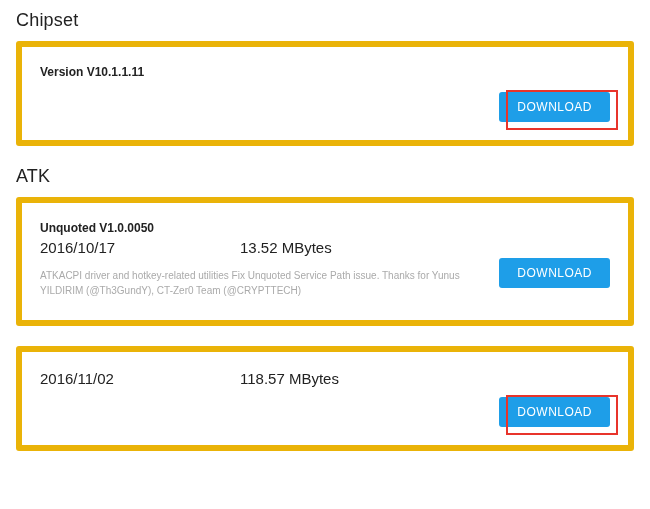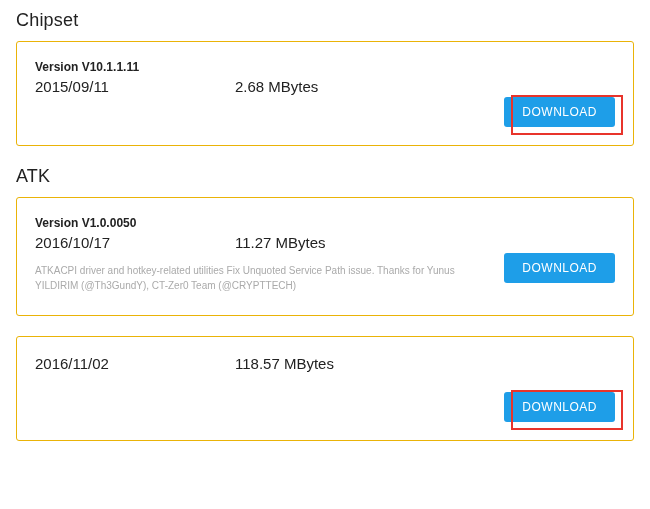--- a/index.html
+++ b/index.html
@@ -12,21 +12,21 @@
     }
     .section { margin-bottom: 20px; }
     .section-title {
       font-size: 18px;
       font-weight: 400;
       color: #222;
       margin-bottom: 10px;
       letter-spacing: 0.2px;
     }
     .card {
-      border: 1px solid #eab308;
+      border: 6px solid #eab308;
       border-radius: 3px;
       padding: 18px 18px 22px 18px;
       position: relative;
       min-height: 105px;
     }
     .version-label {
       font-size: 12px;
       font-weight: 700;
       color: #222;
       margin-bottom: 4px;
@@ -74,36 +74,32 @@
       pointer-events: none;
     }
   </style>
 </head>
 <body>
 
 <div class="section">
   <div class="section-title">Chipset</div>
   <div class="card">
     <div class="version-label">Version V10.1.1.11</div>
-    <div class="row">
-      <div class="date">2015/09/11</div>
-      <div class="size">2.68 MBytes</div>
-    </div>
     <button class="download-btn">DOWNLOAD</button>
     <div class="highlight-box" style="right:10px; bottom:10px; width:112px; height:40px;"></div>
   </div>
 </div>
 
 <div class="section">
   <div class="section-title">ATK</div>
   <div class="card">
-    <div class="version-label">Version V1.0.0050</div>
+    <div class="version-label">Unquoted V1.0.0050</div>
     <div class="row">
       <div class="date">2016/10/17</div>
-      <div class="size">11.27 MBytes</div>
+      <div class="size">13.52 MBytes</div>
     </div>
     <div class="desc">ATKACPI driver and hotkey-related utilities Fix Unquoted Service Path issue. Thanks for Yunus YILDIRIM (@Th3GundY), CT-Zer0 Team (@CRYPTTECH)</div>
     <button class="download-btn" style="bottom:32px;">DOWNLOAD</button>
   </div>
 </div>
 
 <div class="section">
   <div class="card">
     <div class="row">
       <div class="date">2016/11/02</div>

